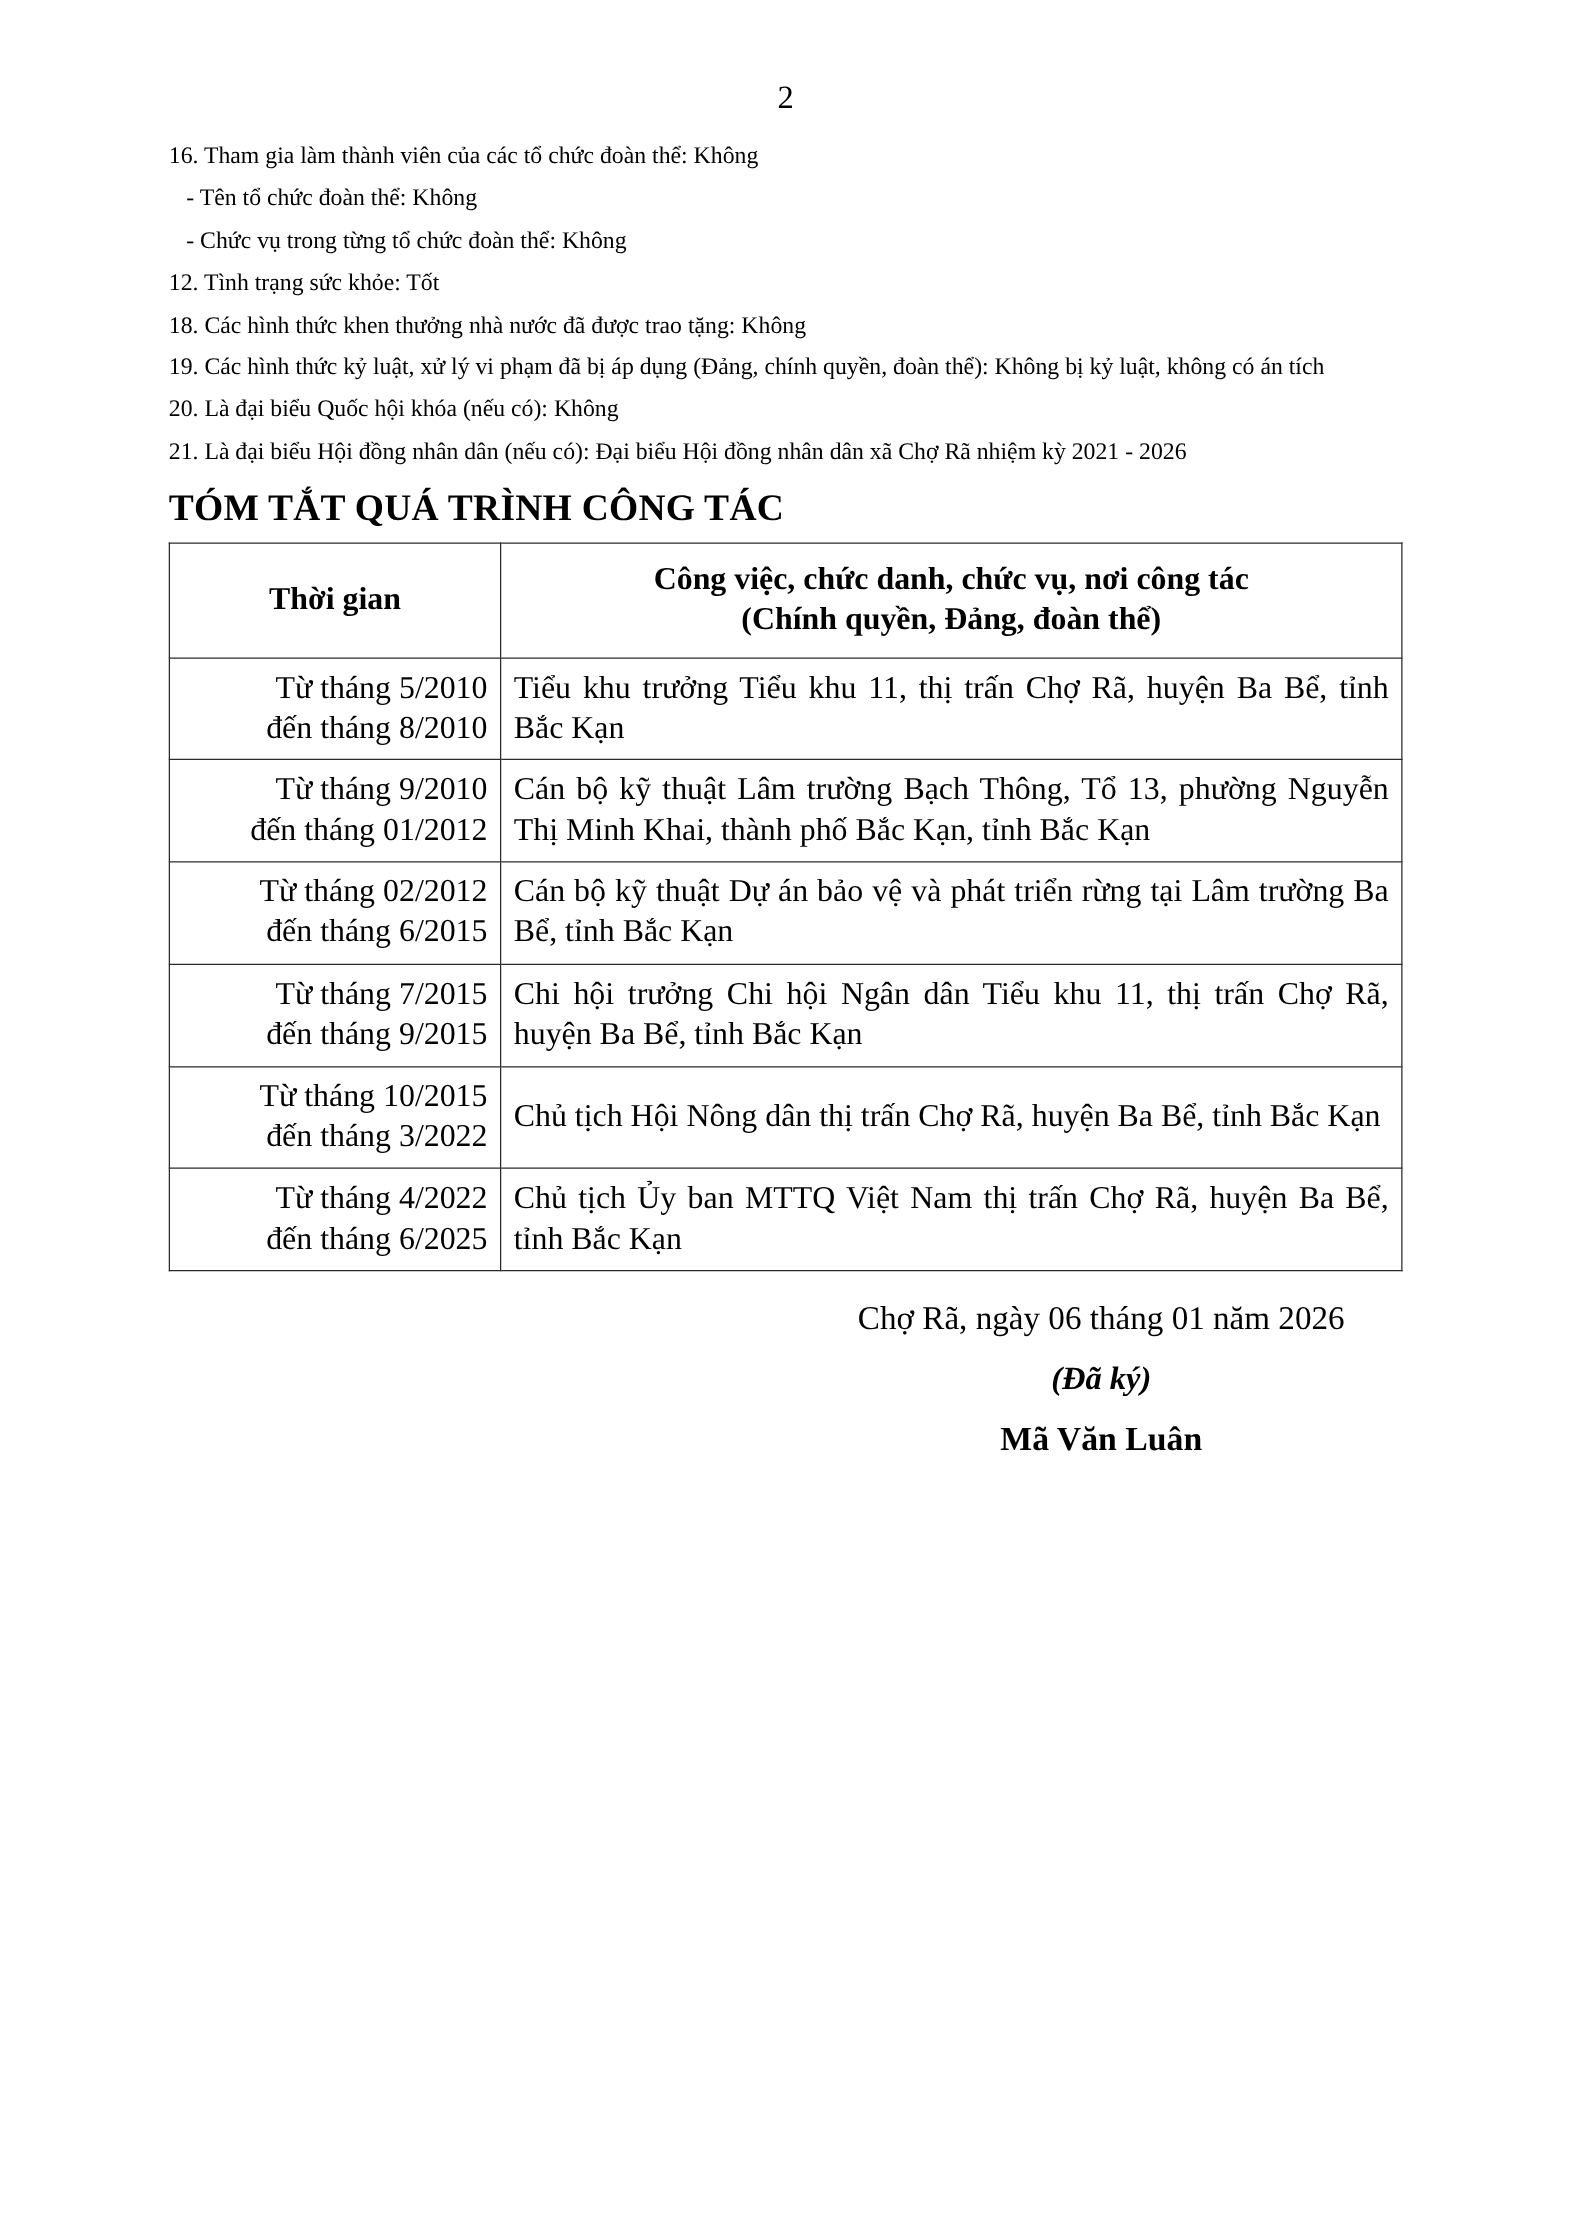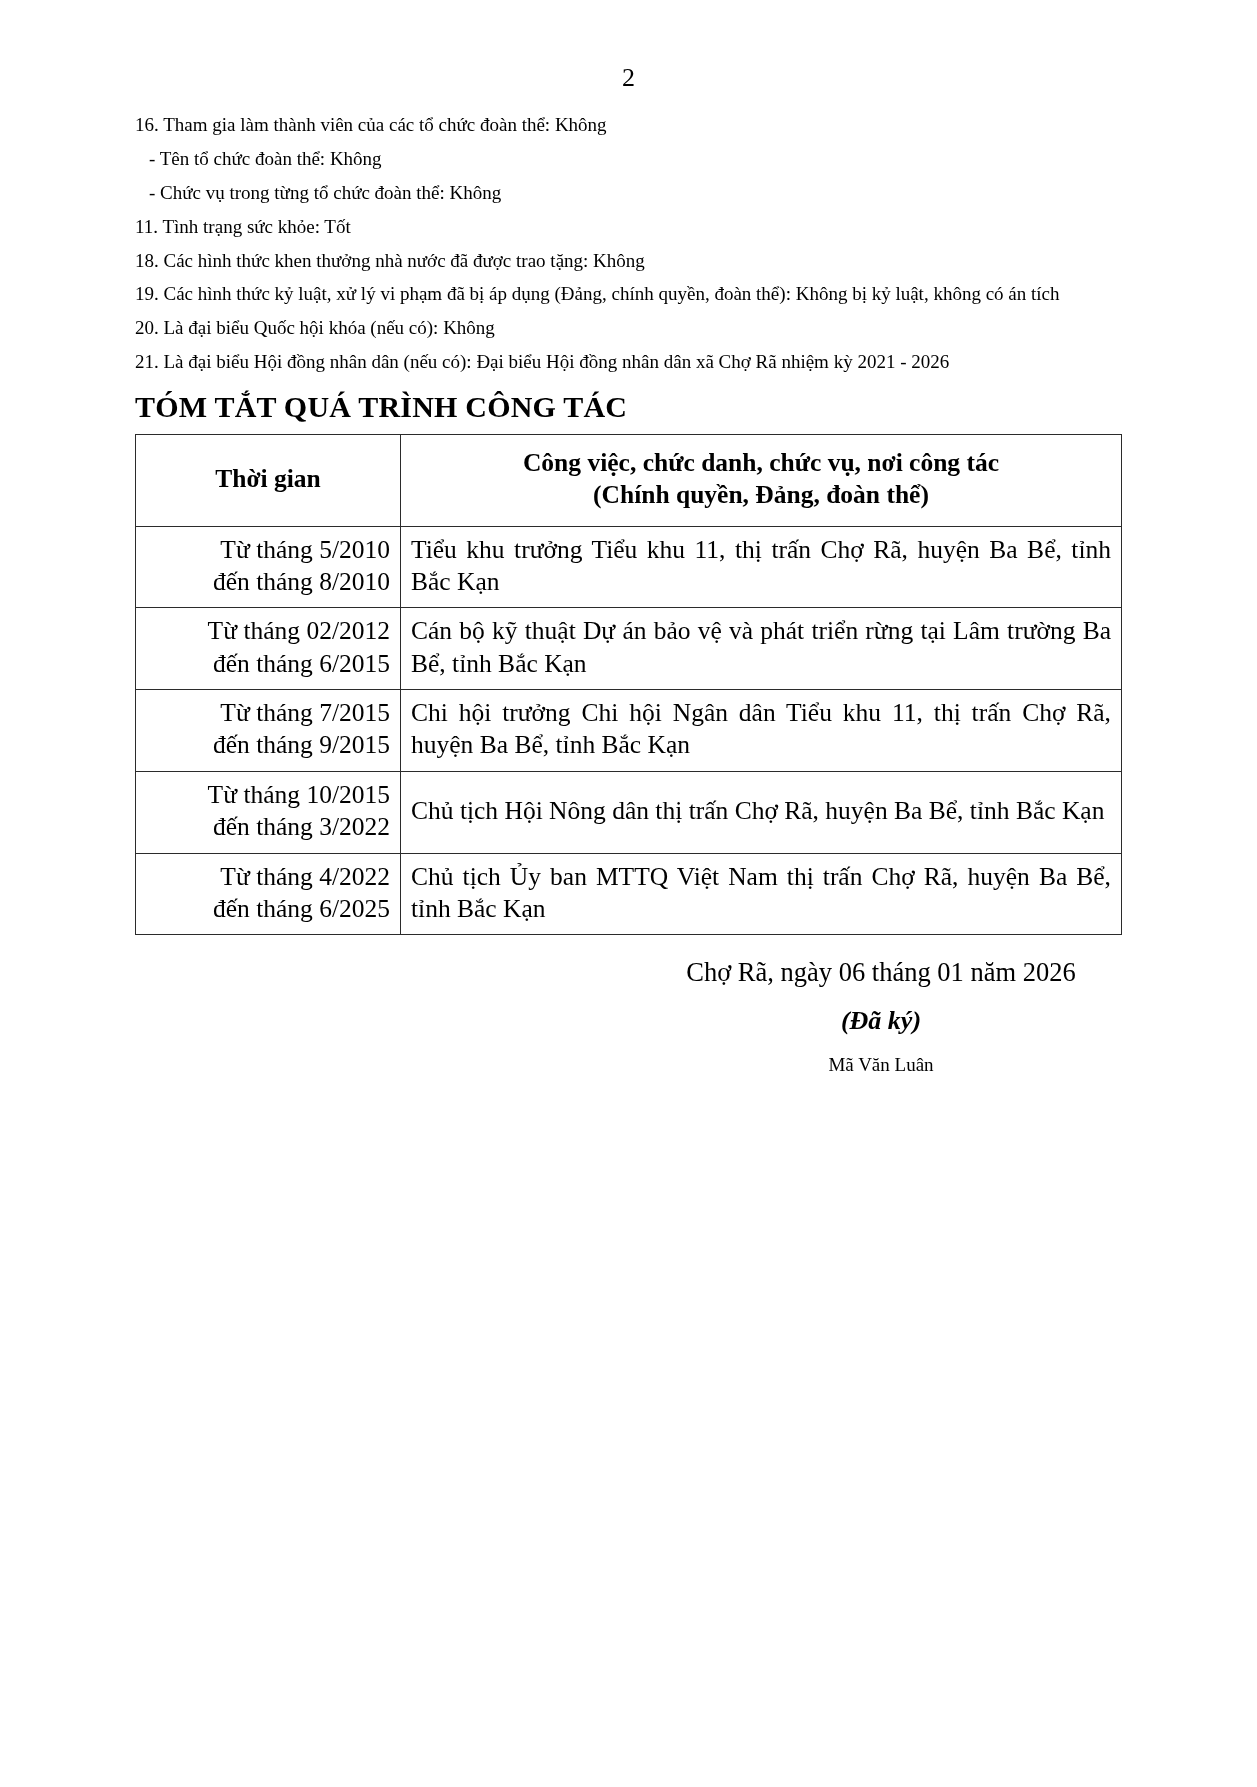--- a/index.html
+++ b/index.html
@@ -93,36 +93,36 @@
     font-size: 26.5px;
     margin-bottom: 18px;
   }
   .sign-note {
     font-style: italic;
     font-weight: bold;
     font-size: 26px;
     margin-bottom: 18px;
   }
   .sign-name {
-    font-weight: normal;
-    font-size: 19px;
+    font-weight: bold;
+    font-size: 27px;
   }
 </style>
 </head>
 <body>
 
 <div class="page">
 
   <div class="page-number">2</div>
 
   <div class="body-text">
     <p>16. Tham gia làm thành viên của các tổ chức đoàn thể: Không</p>
     <p class="para-indent">- Tên tổ chức đoàn thể: Không</p>
     <p class="para-indent">- Chức vụ trong từng tổ chức đoàn thể: Không</p>
-    <p>11. Tình trạng sức khỏe: Tốt</p>
+    <p>12. Tình trạng sức khỏe: Tốt</p>
     <p>18. Các hình thức khen thưởng nhà nước đã được trao tặng: Không</p>
     <p>19. Các hình thức kỷ luật, xử lý vi phạm đã bị áp dụng (Đảng, chính quyền, đoàn thể): Không bị kỷ luật, không có án tích</p>
     <p>20. Là đại biểu Quốc hội khóa (nếu có): Không</p>
     <p>21. Là đại biểu Hội đồng nhân dân (nếu có): Đại biểu Hội đồng nhân dân xã Chợ Rã nhiệm kỳ 2021 - 2026</p>
   </div>
 
   <div class="section-title">TÓM TẮT QUÁ TRÌNH CÔNG TÁC</div>
 
   <table class="career">
     <thead>
@@ -134,20 +134,27 @@
         </th>
       </tr>
     </thead>
     <tbody>
       <tr>
         <td class="col-time">
           <div>Từ tháng 5/2010</div>
           <div>đến tháng 8/2010</div>
         </td>
         <td class="col-job">Tiểu khu trưởng Tiểu khu 11, thị trấn Chợ Rã, huyện Ba Bể, tỉnh Bắc Kạn</td>
+      </tr>
+      <tr>
+        <td class="col-time">
+          <div>Từ tháng 9/2010</div>
+          <div>đến tháng 01/2012</div>
+        </td>
+        <td class="col-job">Cán bộ kỹ thuật Lâm trường Bạch Thông, Tổ 13, phường Nguyễn Thị Minh Khai, thành phố Bắc Kạn, tỉnh Bắc Kạn</td>
       </tr>
       <tr>
         <td class="col-time">
           <div>Từ tháng 02/2012</div>
           <div>đến tháng 6/2015</div>
         </td>
         <td class="col-job">Cán bộ kỹ thuật Dự án bảo vệ và phát triển rừng tại Lâm trường Ba Bể, tỉnh Bắc Kạn</td>
       </tr>
       <tr>
         <td class="col-time">

